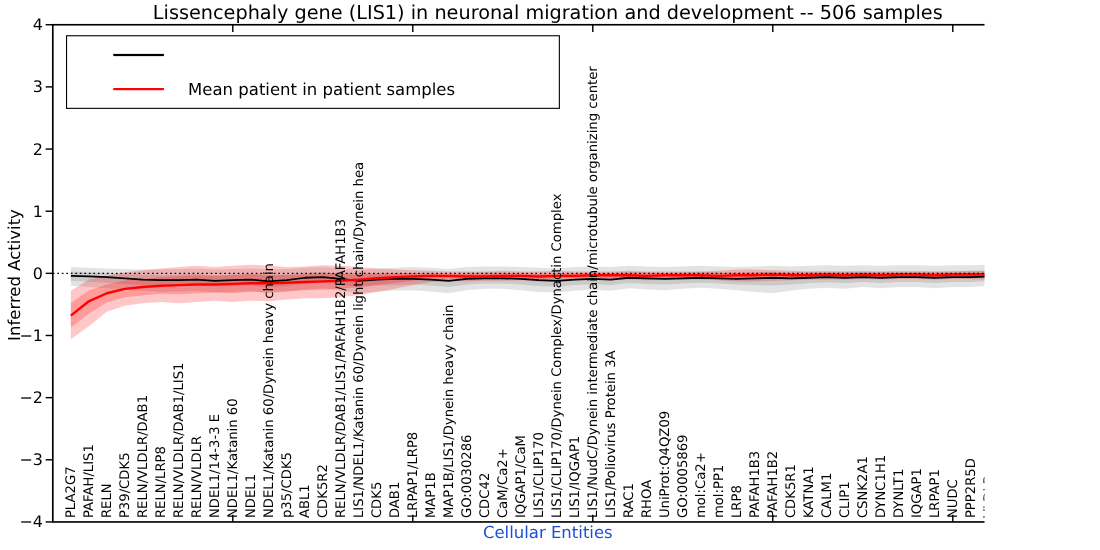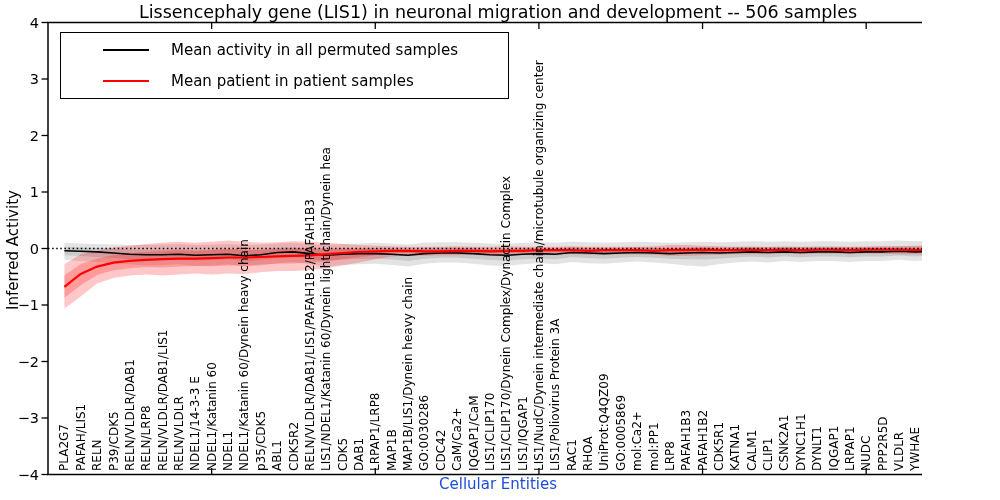--- a/index.html
+++ b/index.html
@@ -1,17 +1,17 @@
 <!DOCTYPE html>
 <html><head>
 <meta charset="utf-8">
 <style>
   html,body{margin:0;padding:0;background:#ffffff;}
   .fig{position:relative;width:895px;height:500px;background:#ffffff;overflow:hidden;
-       font-family:"DejaVu Sans","Liberation Sans",sans-serif;padding-left:27px;}
+       font-family:"DejaVu Sans","Liberation Sans",sans-serif;}
   .chart-title{position:absolute;left:0;top:2px;width:996px;text-align:center;
        font-size:17.5px;color:#000;z-index:1;white-space:nowrap;}
   .plot-svg{position:absolute;left:0;top:0;z-index:2;}
   .legend{position:absolute;left:60px;top:32px;width:447px;height:65px;background:#ffffff;
        border:1.6px solid #000;z-index:3;display:flex;flex-direction:column;justify-content:space-evenly;}
   .legend-row{display:flex;align-items:center;height:30px;}
   .legend-swatch{display:inline-block;width:46px;height:2px;margin-left:42px;flex:none;}
   .legend-label{margin-left:22px;font-size:15px;color:#000;white-space:nowrap;}
   .xaxis-title{position:absolute;left:0;top:475px;width:996px;text-align:center;
        font-size:15px;color:#1d4ed8;z-index:2;}
@@ -123,21 +123,20 @@
       <text x="0" y="0" transform="translate(870.2,471) rotate(-90)" text-anchor="start" font-size="12px" fill="#000">NUDC</text>
       <text x="0" y="0" transform="translate(886.5,471) rotate(-90)" text-anchor="start" font-size="12px" fill="#000">PPP2R5D</text>
       <text x="0" y="0" transform="translate(902.9,471) rotate(-90)" text-anchor="start" font-size="12px" fill="#000">VLDLR</text>
       <text x="0" y="0" transform="translate(919.3,471) rotate(-90)" text-anchor="start" font-size="12px" fill="#000">YWHAE</text>
       <text x="0" y="0" transform="translate(935.6,471) rotate(-90)" text-anchor="start" font-size="12px" fill="#000">PAFAH1B1</text>
     </svg>
 
   <div class="legend">
     <div class="legend-row">
       <span class="legend-swatch" id="swatch-0" style="background: rgb(0, 0, 0);"></span>
-      <span class="legend-label">Mean activity in all permuted samples</span>
     </div>
     <div class="legend-row">
       <span class="legend-swatch" id="swatch-1" style="background: rgb(255, 0, 0);"></span>
       <span class="legend-label">Mean patient in patient samples</span>
     </div>
   </div>
 
   <div class="xaxis-title">Cellular Entities</div>
   <div class="yaxis-title">Inferred Activity</div>
 

